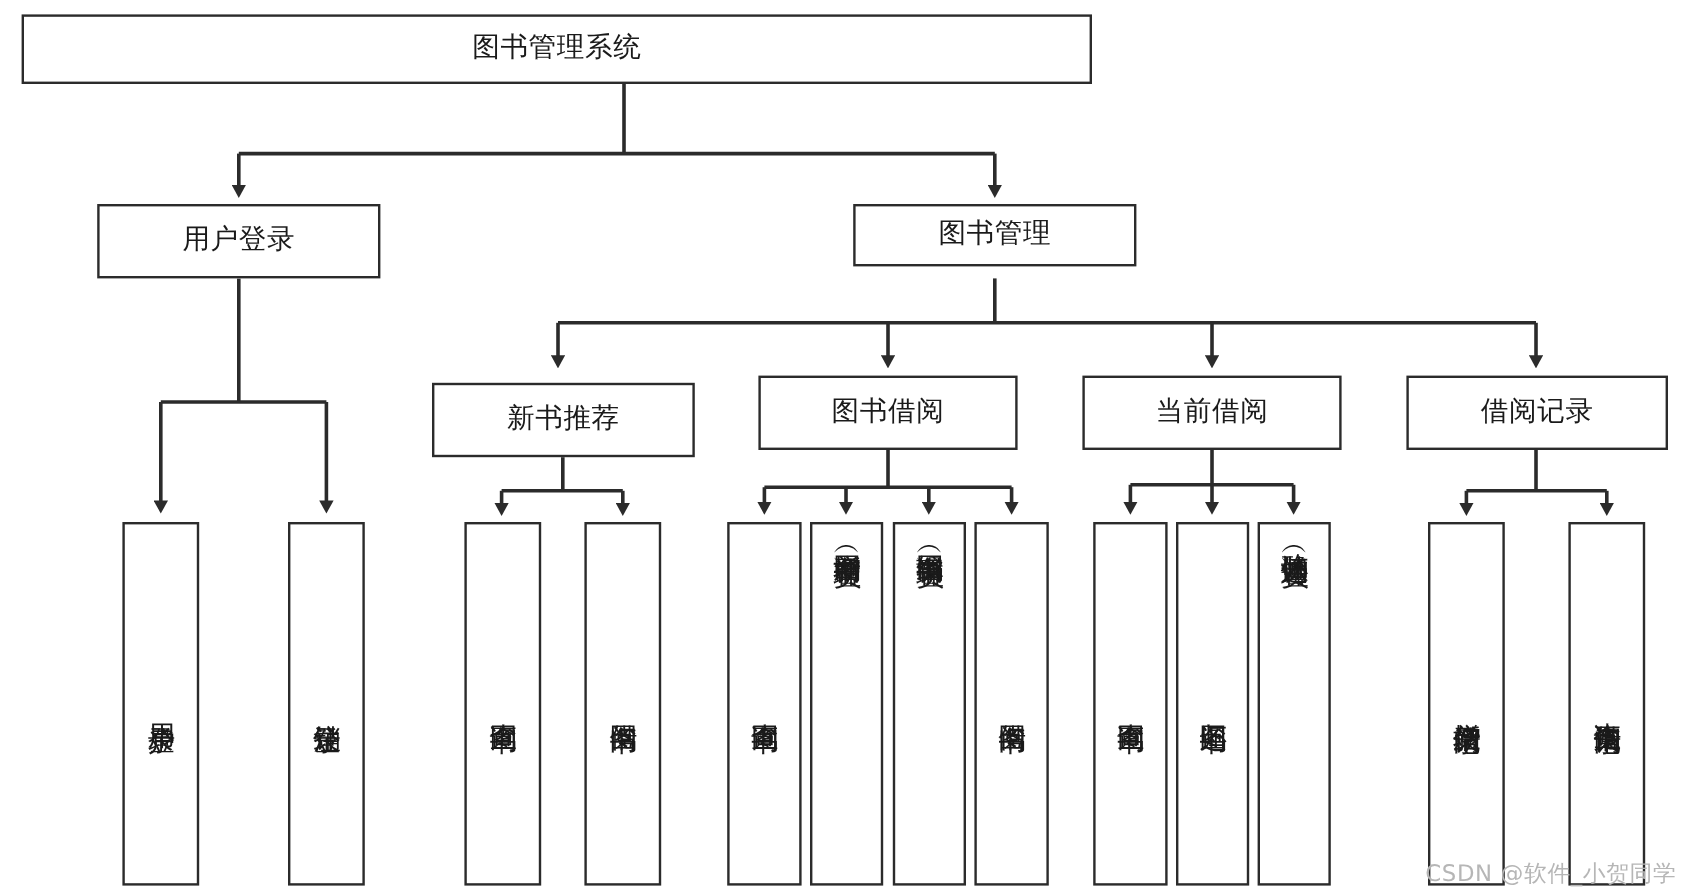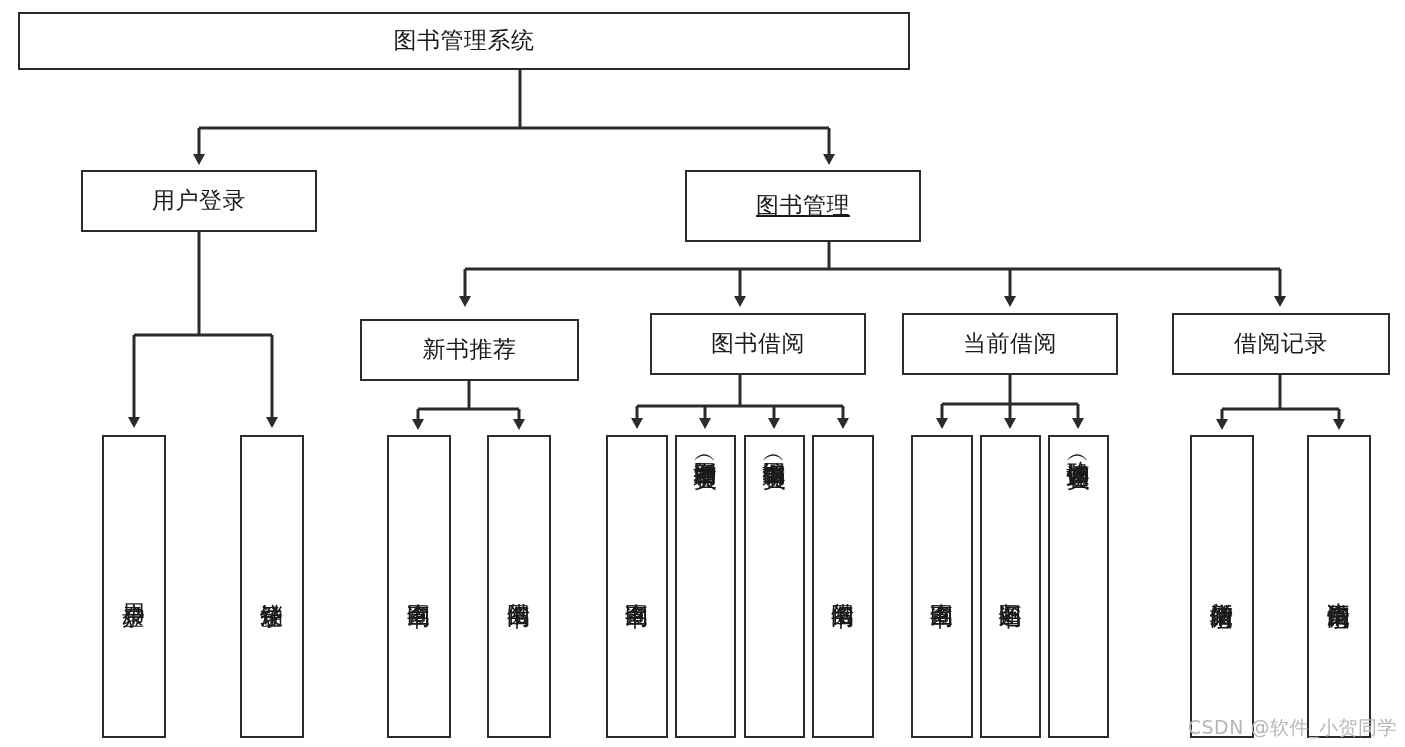--- a/index.html
+++ b/index.html
@@ -137,28 +137,28 @@
     </g>
   </svg>
 
   <div class="node horiz root" style="left:18px; top:12px; width:892px; height:58px;">
     <span class="label">图书管理系统</span>
   </div>
 
   <div class="node horiz" style="left:81px; top:170px; width:236px; height:62px;">
     <span class="label">用户登录</span>
   </div>
-  <div class="node horiz" style="left:685px; top:170px; width:236px; height:72px;text-decoration:underline;">
+  <div class="node horiz" style="left:711px; top:170px; width:236px; height:52px;">
     <span class="label">图书管理</span>
   </div>
 
   <div class="node horiz" style="left:360px; top:319px; width:219px; height:62px;">
     <span class="label">新书推荐</span>
   </div>
-  <div class="node horiz" style="left:632px; top:313px; width:216px; height:62px;margin-left:18px;">
+  <div class="node horiz" style="left:632px; top:313px; width:216px; height:62px;">
     <span class="label">图书借阅</span>
   </div>
   <div class="node horiz" style="left:902px; top:313px; width:216px; height:62px;">
     <span class="label">当前借阅</span>
   </div>
   <div class="node horiz" style="left:1172px; top:313px; width:218px; height:62px;">
     <span class="label">借阅记录</span>
   </div>
 
   <div class="node vert centered" style="left:102px; top:435px; width:64px; height:303px;">

